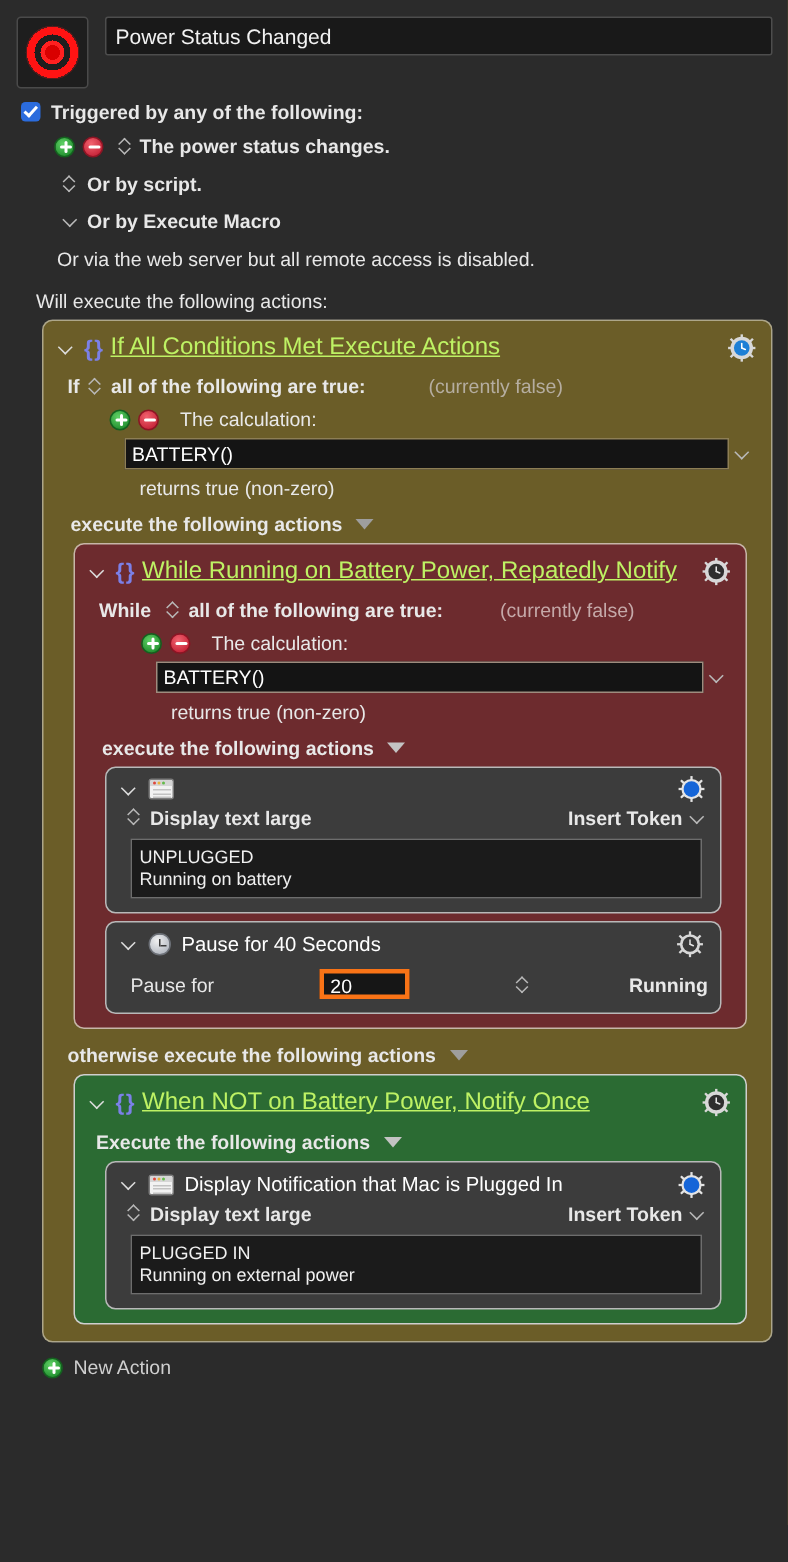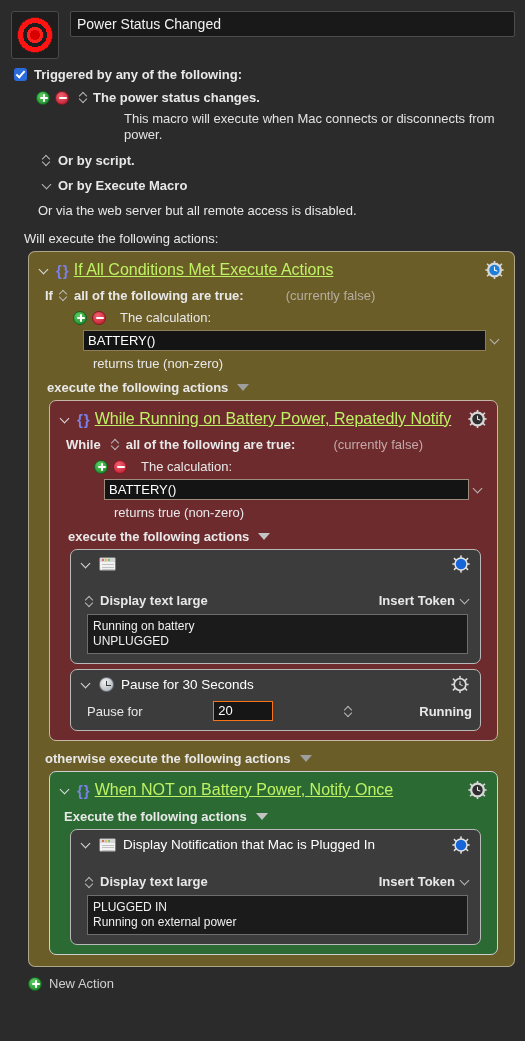--- a/index.html
+++ b/index.html
@@ -118,28 +118,28 @@
   .win-icon i:nth-child(1){ left:1.5px; background:#e0483c;}
   .win-icon i:nth-child(2){ left:4.5px; background:#e9b33a;}
   .win-icon i:nth-child(3){ left:7.5px; background:#62bb4a;}
   .win-icon u{ position:absolute; left:1.5px; right:1.5px; height:1px; background:#c2c2c2; display:block;}
   .clock-icon { width:15px; height:15px; border-radius:50%; flex:none;
                 background:radial-gradient(circle at 38% 32%, #f0f0f0, #b7bcc4 75%, #8c9099);
                 border:1px solid #6d7178; position:relative; }
   .clock-icon:before{ content:""; position:absolute; left:6px; top:3px; width:1.3px; height:5px; background:#3a3a3a;}
   .clock-icon:after{ content:""; position:absolute; left:6.5px; top:7px; width:4px; height:1.3px; background:#3a3a3a;}
   .gear-blue { width:18px; height:18px; }
-  .sub-row { display:flex; align-items:flex-end; margin-top:21px; padding:0 3px 0 6px; }
+  .sub-row { display:flex; align-items:flex-start; margin-top:4px; padding:0 3px 0 6px; }
   .insert-token { margin-left:auto; display:flex; align-items:center; gap:5px; }
   .text-area {
     margin:6px 4px 0 8px; min-height:38px; background:#1b1b1b;
     border:1px solid #6d6d6d; padding:4px 5px; font-size:12px; line-height:15px; color:#f0f0f0;
   }
   .pause-row { display:flex; align-items:center; gap:27px; margin-top:8px; padding-left:8px;justify-content:space-between;}
-  .pause-field { width:60px; height:20px; background:#161616; border:1px solid #f97316;
+  .pause-field { width:60px; height:20px; background:#161616; border:3px solid #f97316;
                  color:#fff; font-size:13px; padding:0 4px; line-height:18px;}
   .otherwise { display:flex; align-items:center; gap:9px; margin-top:10px; padding-left:8px;}
 
   
   #new-action { display:flex; align-items:center; gap:7px; padding:9px 0 0 28px; color:#cfcfcf; }
 </style>
 </head>
 <body>
 
 <div id="header">
@@ -155,21 +155,20 @@
     <span class="bold">Triggered by any of the following:</span>
   </div>
 
   <div class="trig-line row">
     <span class="pm plus"></span>
     <span class="pm minus"></span>
     <span class="stepper" style="margin-left:10px"></span>
     <span class="bold" style="margin-left:5px">The power status changes.</span>
   </div>
 
-  <div class="desc">This macro will execute when Mac connects or disconnects from power.</div>
 
   <div class="or-line">
     <span class="stepper"></span>
     <span class="bold">Or by script.</span>
   </div>
 
   <div class="or-line">
     <span class="chev-d"></span>
     <span class="bold">Or by Execute Macro</span>
   </div>
@@ -321,30 +320,30 @@
       </div>
       <div class="sub-row">
         <span class="stepper"></span>
         <span class="bold" style="margin-left:6px">Display text large</span>
         <span class="insert-token">
           <span class="bold">Insert Token</span>
           <span class="chev-d"></span>
         </span>
       </div>
       <div class="text-area">
+        <div>UNPLUGGED</div>
         <div>Running on battery</div>
-        <div>UNPLUGGED</div>
       </div>
     </div>
 
     <div class="action">
       <div class="act-head">
         <span class="disc"></span>
         <span class="clock-icon"></span>
-        <span class="act-title">Pause for 30 Seconds</span>
+        <span class="act-title">Pause for 40 Seconds</span>
         <span class="gear">
           <svg viewBox="0 0 24 24" width="18" height="18">
             <g fill="#d8d8d8">
               <circle cx="12" cy="12" r="9"></circle>
               <rect x="11" y="0.5" width="2" height="4"></rect>
                 <rect x="11" y="19.5" width="2" height="4"></rect>
               <rect x="0.5" y="11" width="4" height="2"></rect>
                 <rect x="19.5" y="11" width="4" height="2"></rect>
               <rect x="3" y="3.6" width="2" height="4" transform="rotate(-45 4 5.6)"></rect>
               <rect x="19" y="16.4" width="2" height="4" transform="rotate(-45 20 18.4)"></rect>

